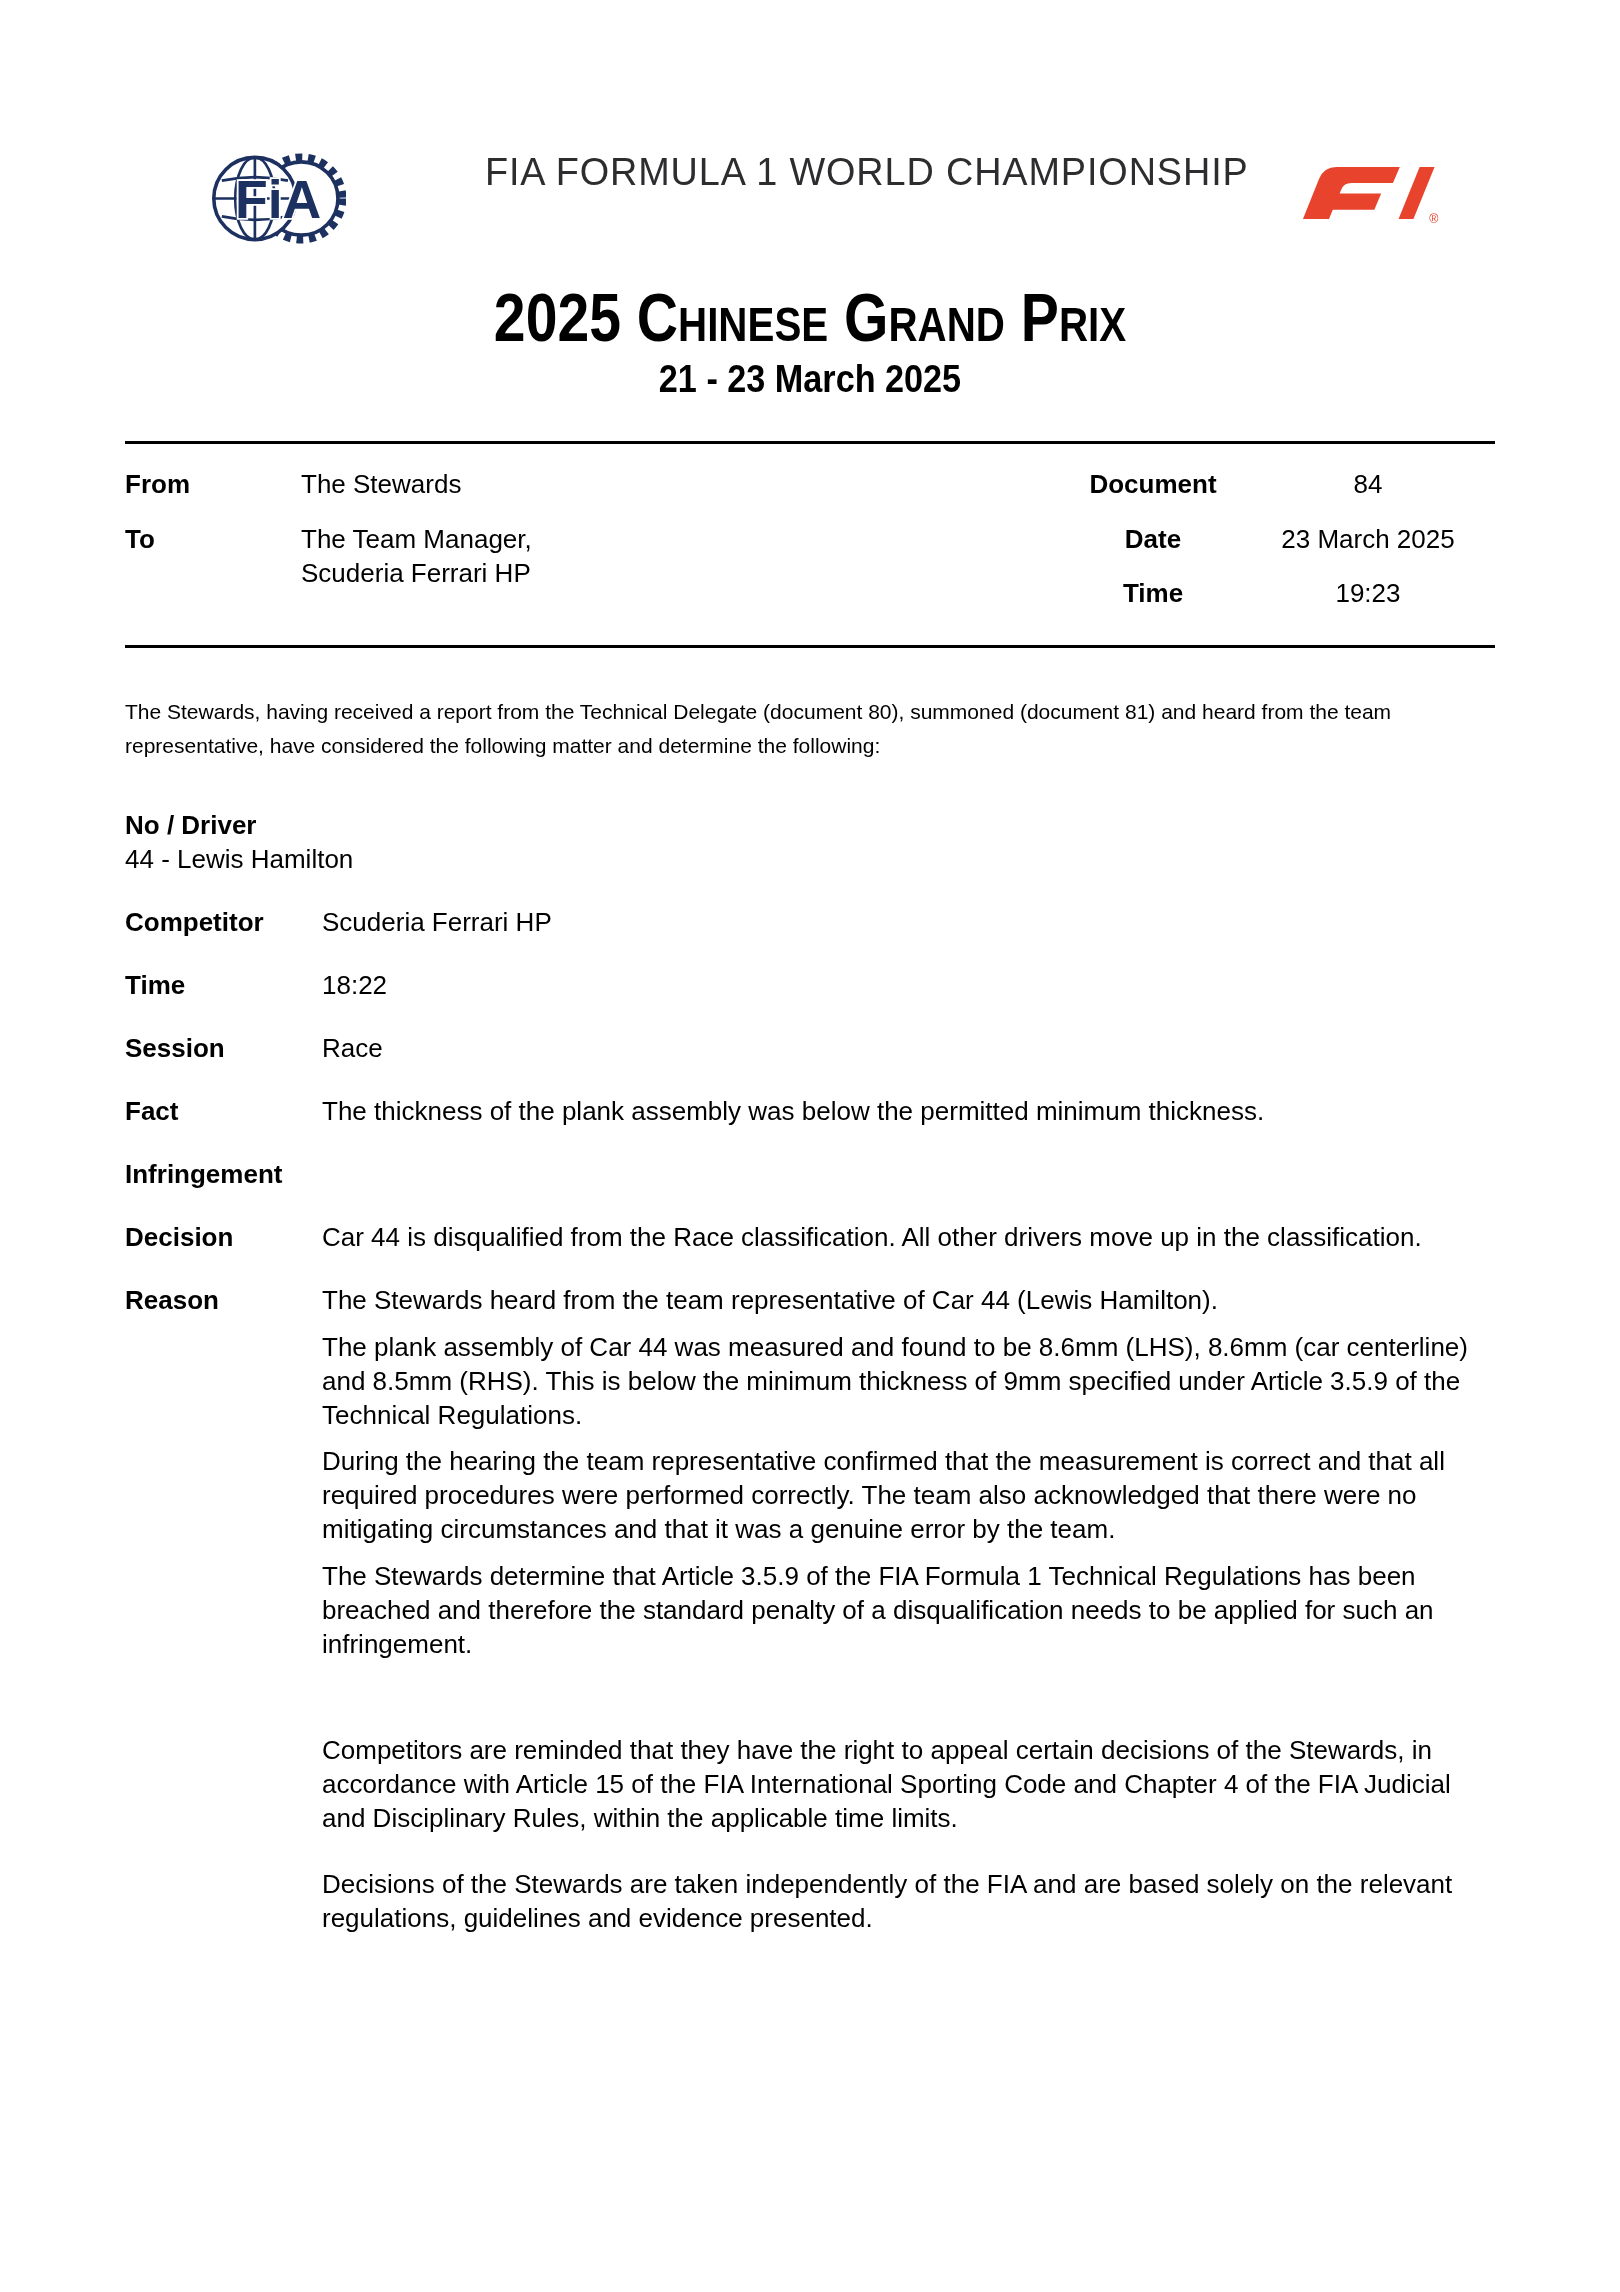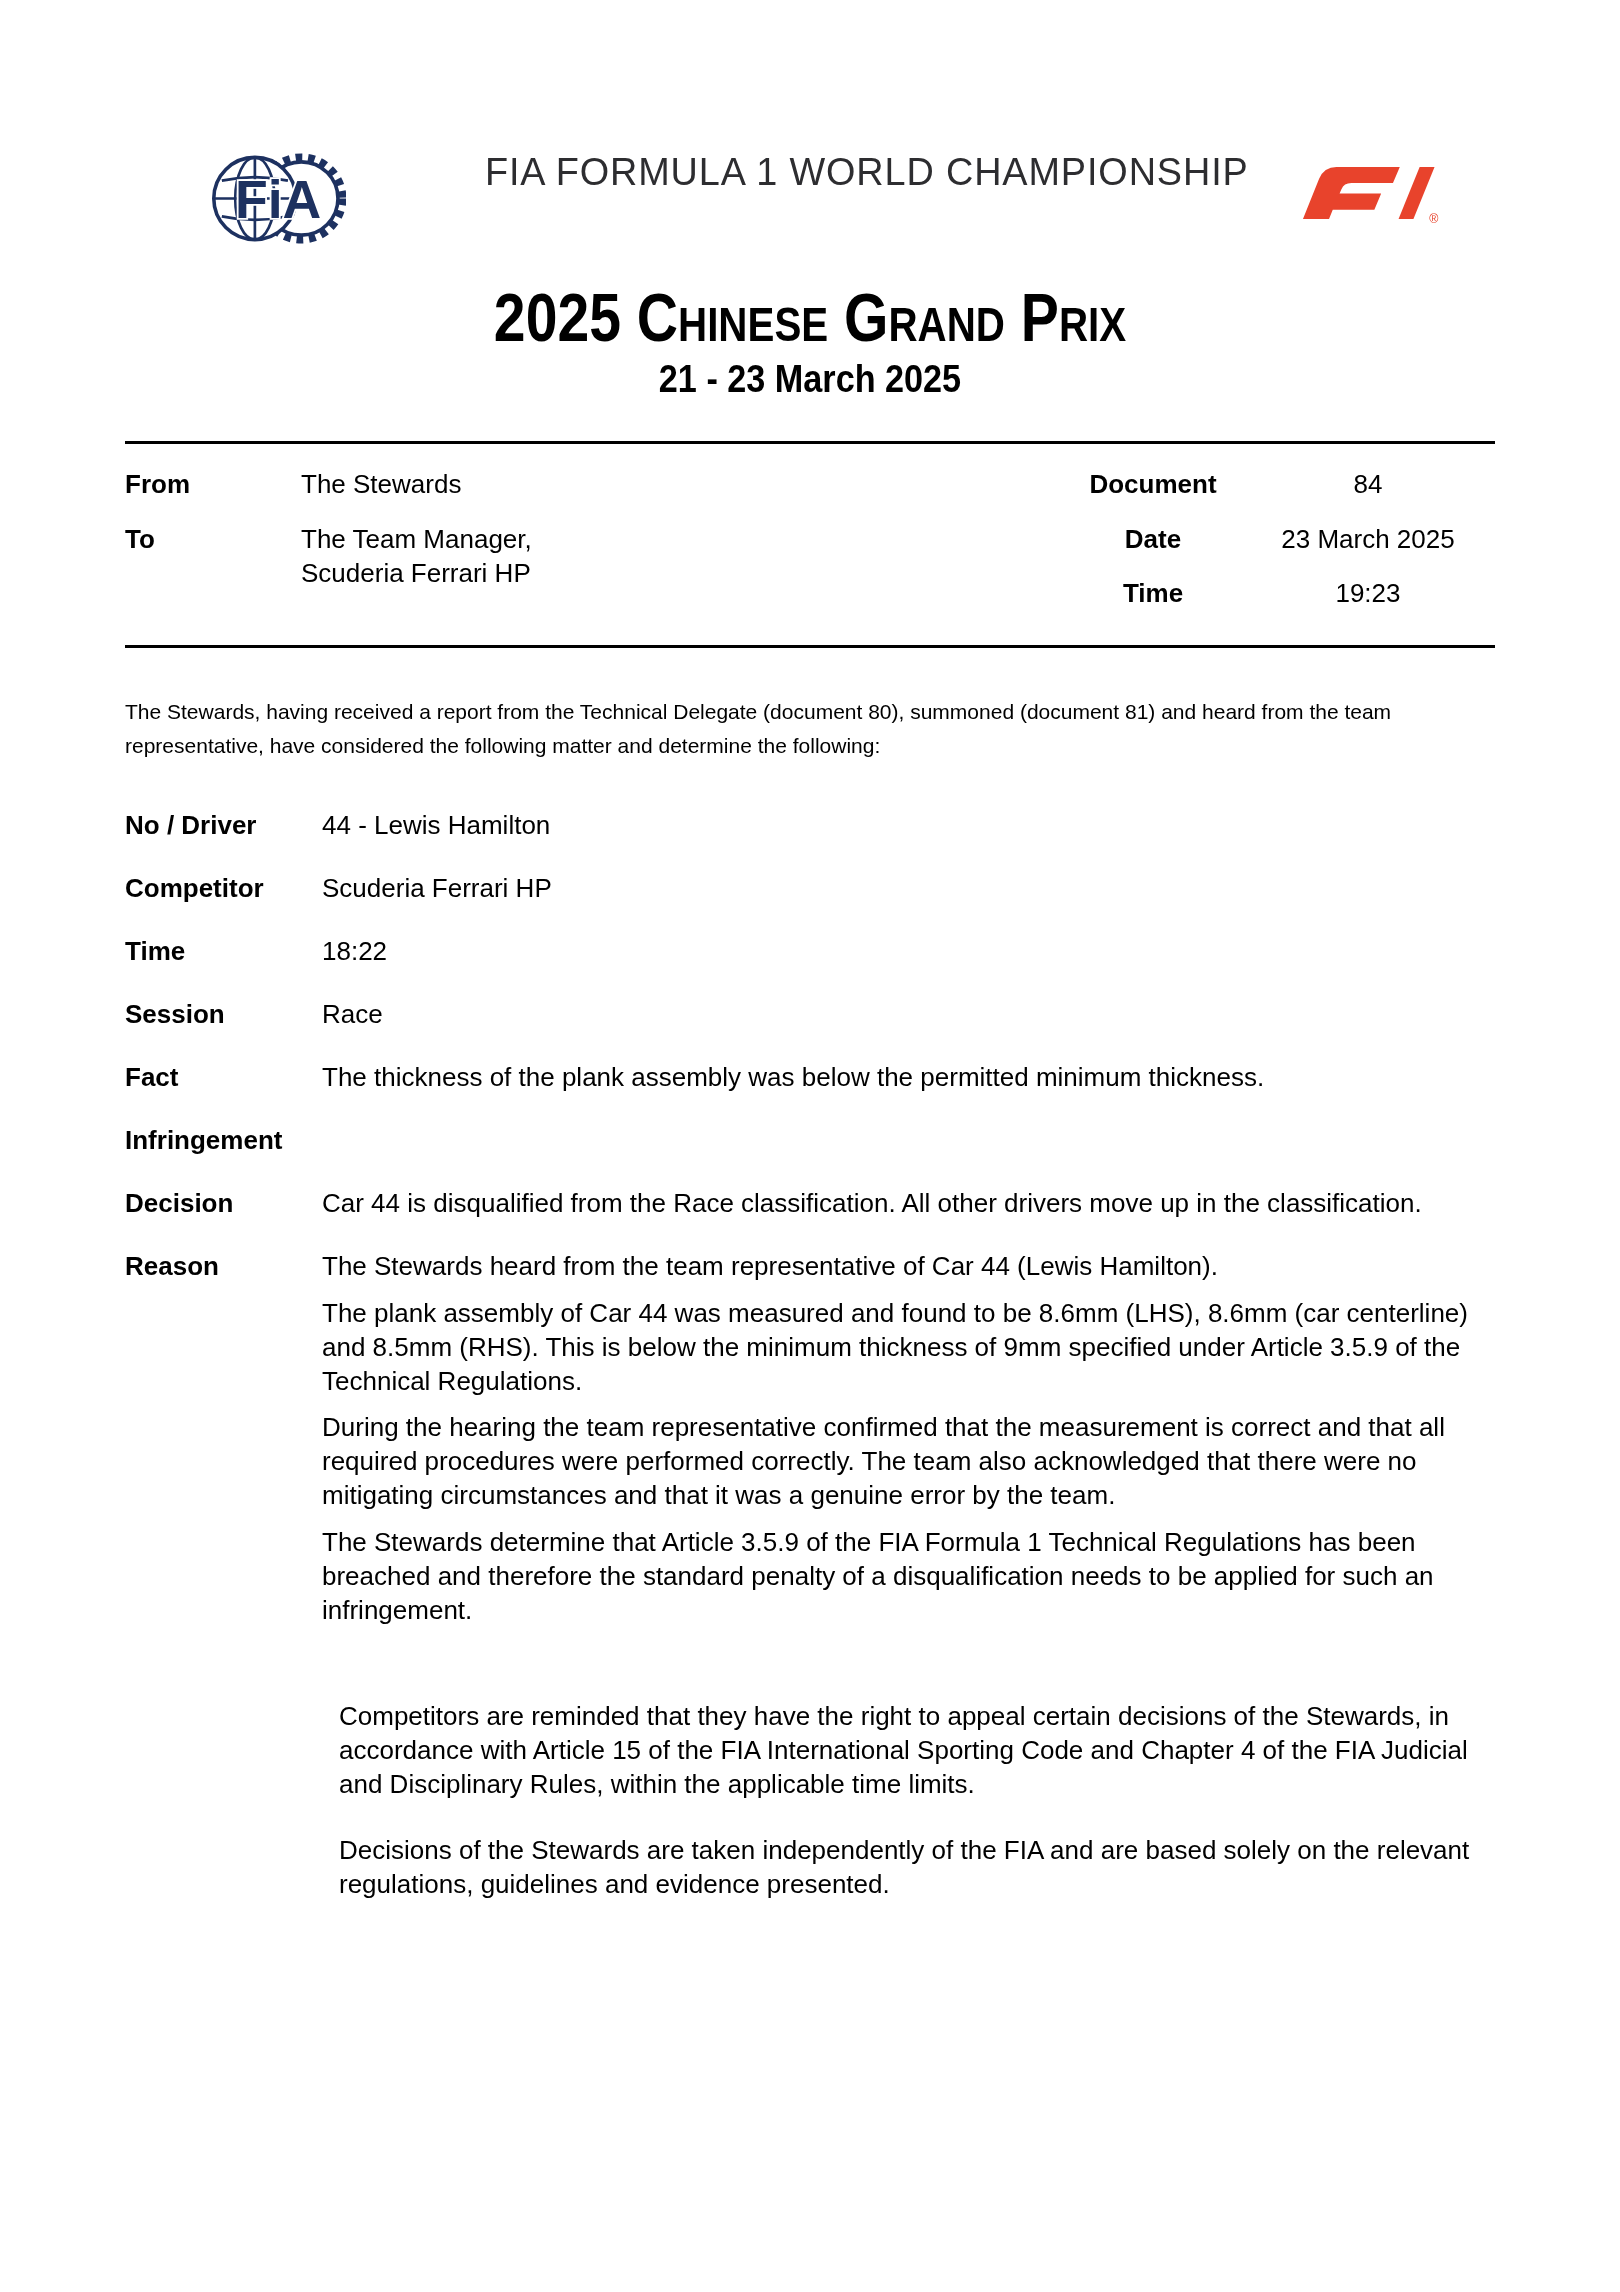--- a/index.html
+++ b/index.html
@@ -73,33 +73,33 @@
     margin: 47px 130px 0 125px;
     font-size: 21px;
     line-height: 34px;
   }
   .field-row {
     display: flex;
     margin: 29px 125px 0 125px;
     font-size: 26px;
     line-height: 34px;
   }
-  .field-row.first { margin-top: 45px; }
+  .field-row.first { margin-top: 45px; flex-direction: column; }
   .field-label { width: 197px; flex: 0 0 auto; font-weight: bold; }
   .field-value { flex: 1; }
   .reason-paragraphs p { margin: 0 0 12.5px 0; }
   .reason-paragraphs p:last-child { margin-bottom: 0; }
 
   
   .footer-notices {
     margin: 72px 130px 0 322px;
     font-size: 26px;
     line-height: 34px;
   }
-  .footer-notices p { margin: 17px; }
+  .footer-notices p { margin: 0; }
   .footer-notices p + p { margin-top: 32px; }
 </style>
 </head>
 <body>
 
 <div class="page">
 
   <div class="masthead">
     <svg class="fia-logo" viewBox="0 0 150 108" aria-hidden="true">
 

